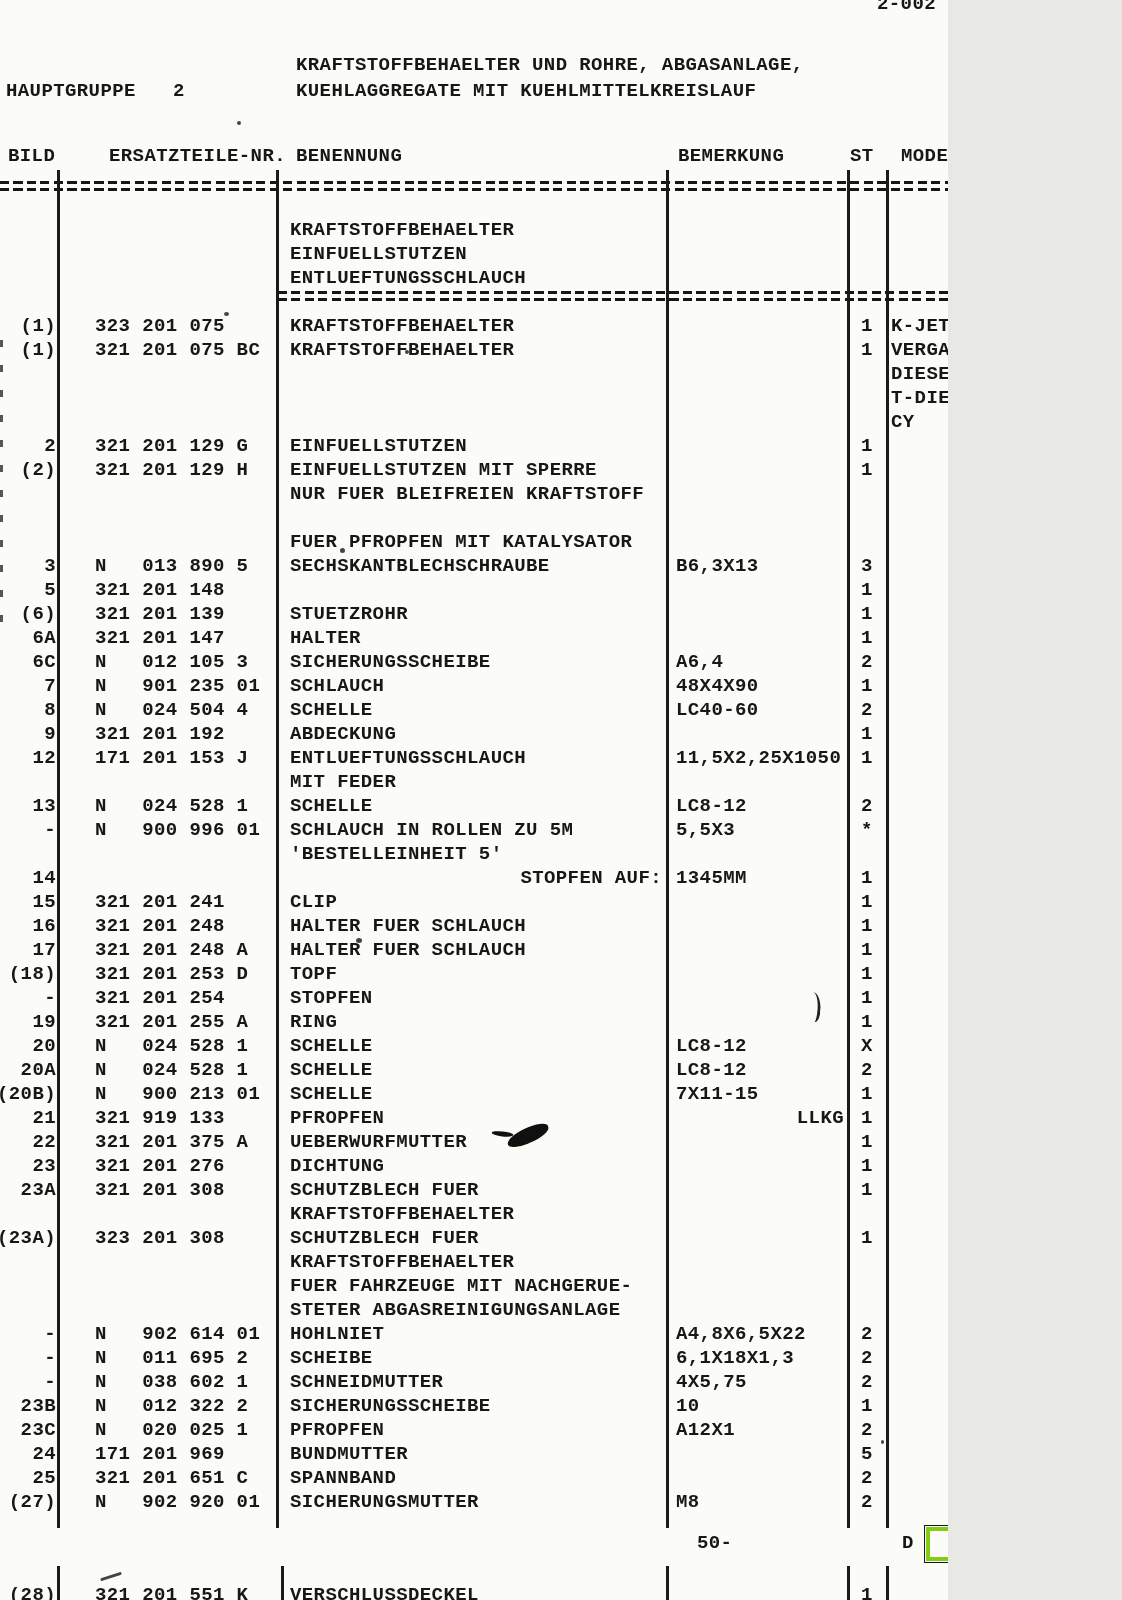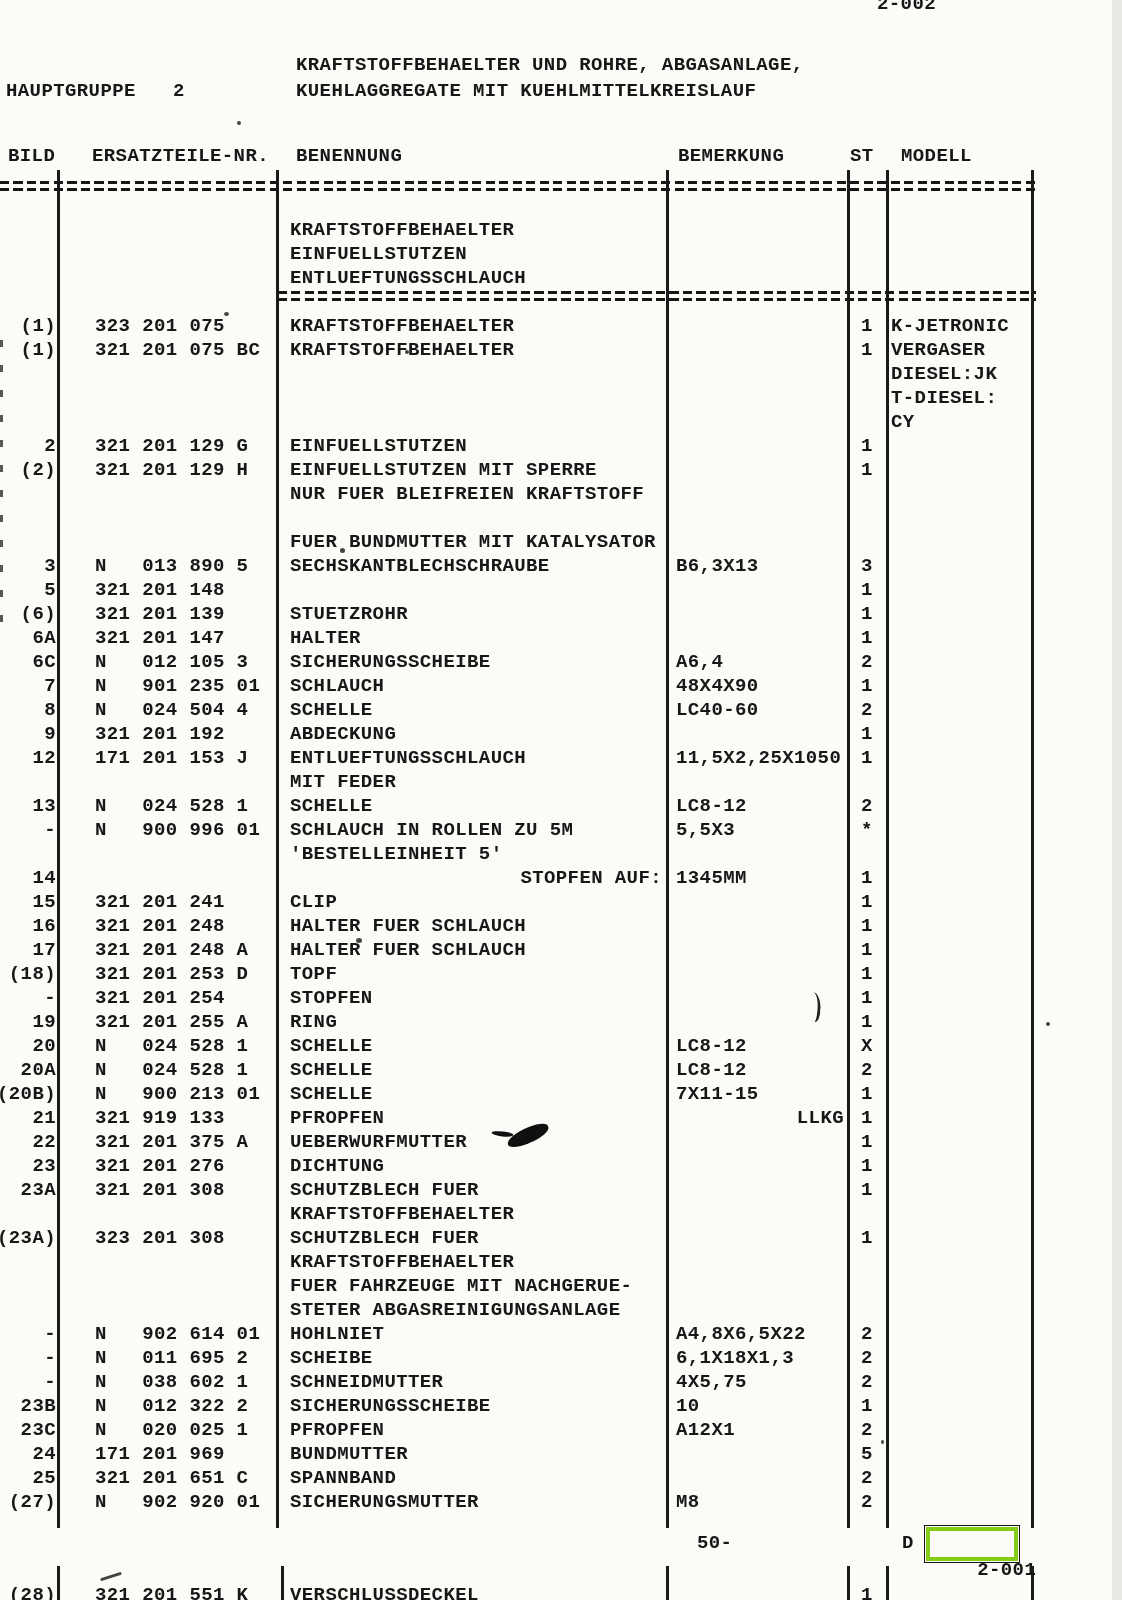--- a/index.html
+++ b/index.html
@@ -1,18 +1,18 @@
 <!DOCTYPE html>
 <html><head>
 <meta charset="utf-8">
 <style>
   html,body{margin:0;padding:0;background:#e8e8e4;}
   .page{
     position:relative;
-    width:1112px;height:1600px;
+    width:948px;height:1600px;
     background:#fbfbf8;
     overflow:hidden;
     font-family:"Liberation Mono","DejaVu Sans Mono",monospace;
     font-weight:700;
     color:#171717;
     letter-spacing:0.4px;
     font-size:19px;
   }
   .abs{position:absolute;white-space:pre;}
   
@@ -35,21 +35,21 @@
   .col-bem.right{text-align:right;}
   .col-st{left:847px;width:40px;text-align:center;}
   .col-modell{left:891px;}
   
   .top-ref{left:877px;top:-7px;}
   .hg-label{left:6px;top:80px;}
   .hg-num{left:173px;top:80px;}
   .title1{left:296px;top:54px;}
   .title2{left:296px;top:80px;}
   .h-bild{left:8px;top:145px;}
-  .h-nr{left:92px;top:145px;}
+  .h-nr{left:109px;top:145px;}
   .h-ben{left:296px;top:145px;}
   .h-bem{left:678px;top:145px;}
   .h-st{left:850px;top:145px;}
   .h-modell{left:901px;top:145px;}
   
   .f-page{left:697px;top:1532px;}
   .f-d{left:902px;top:1532px;}
   .f-box{left:926px;top:1527px;width:84px;height:26px;
     border:4px solid #84cc16;outline:1px solid #161616;outline-offset:1px;
     text-align:center;line-height:26px;}
@@ -145,21 +145,21 @@
       <div class="trow" style="top: 459px;">
         <span class="col-bild">(2)</span>
         <span class="col-nr">321 201 129 H</span>
         <span class="col-ben">EINFUELLSTUTZEN MIT SPERRE</span>
         <span class="col-st">1</span>
       </div>
       <div class="trow" style="top: 483px;">
         <span class="col-ben">NUR FUER BLEIFREIEN KRAFTSTOFF</span>
       </div>
       <div class="trow" style="top: 531px;">
-        <span class="col-ben">FUER BUNDMUTTER MIT KATALYSATOR</span>
+        <span class="col-ben">FUER PFROPFEN MIT KATALYSATOR</span>
       </div>
       <div class="trow" style="top: 555px;">
         <span class="col-bild">3</span>
         <span class="col-nr">N   013 890 5</span>
         <span class="col-ben">SECHSKANTBLECHSCHRAUBE</span>
         <span class="col-bem">B6,3X13</span>
         <span class="col-st">3</span>
       </div>
       <div class="trow" style="top: 579px;">
         <span class="col-bild">5</span>

